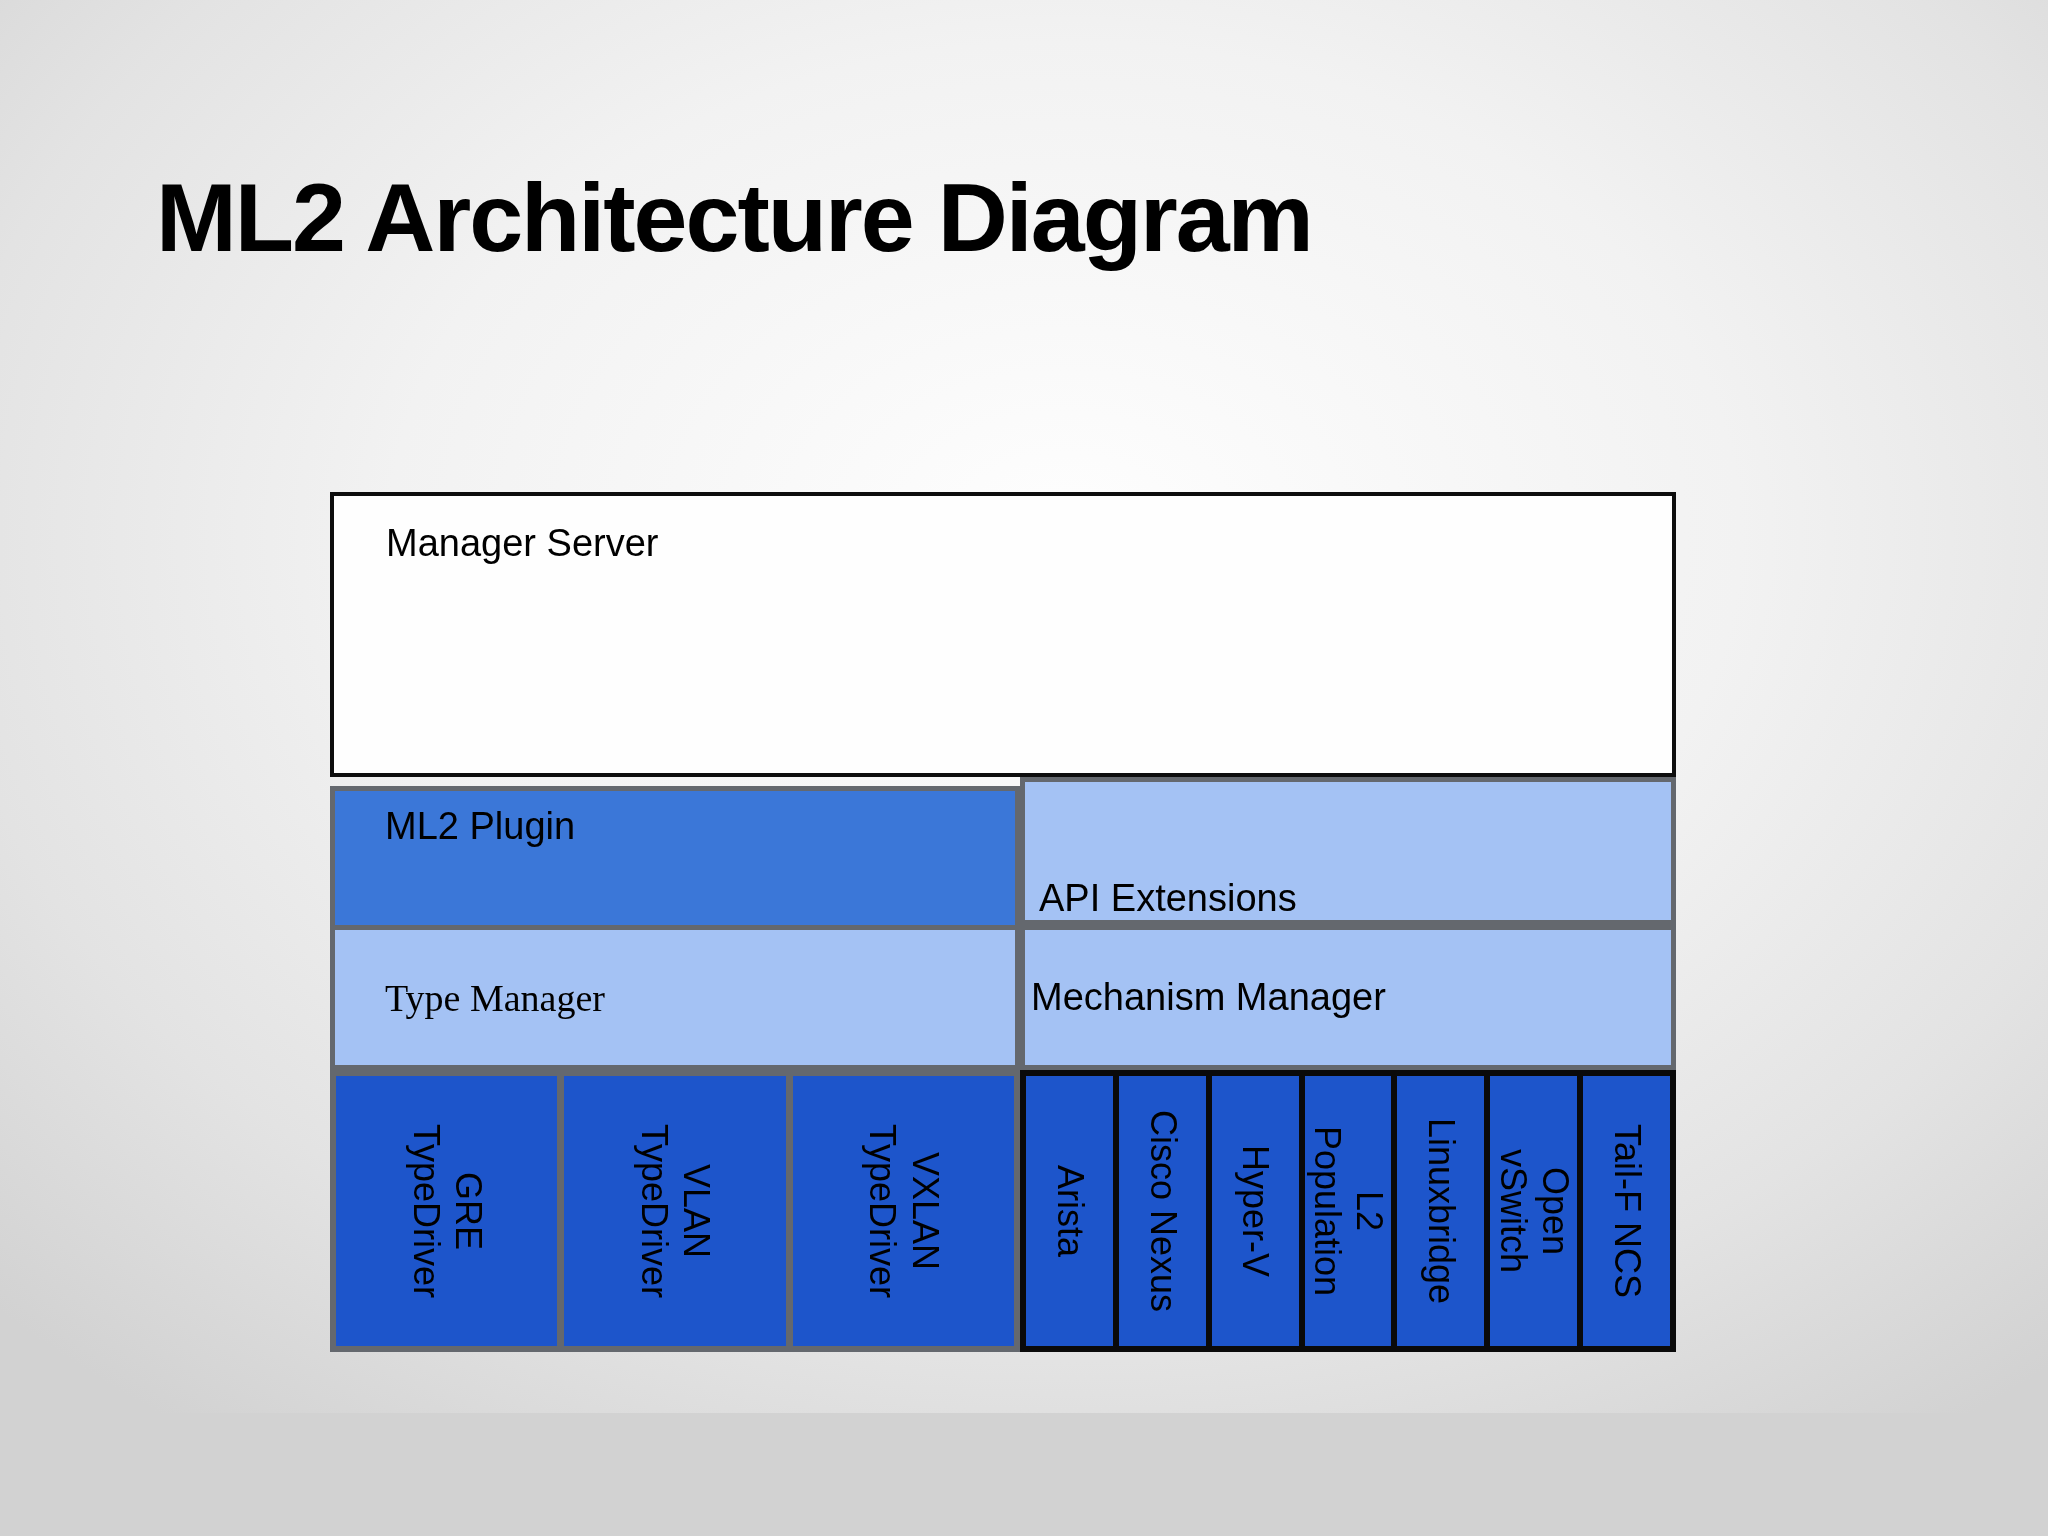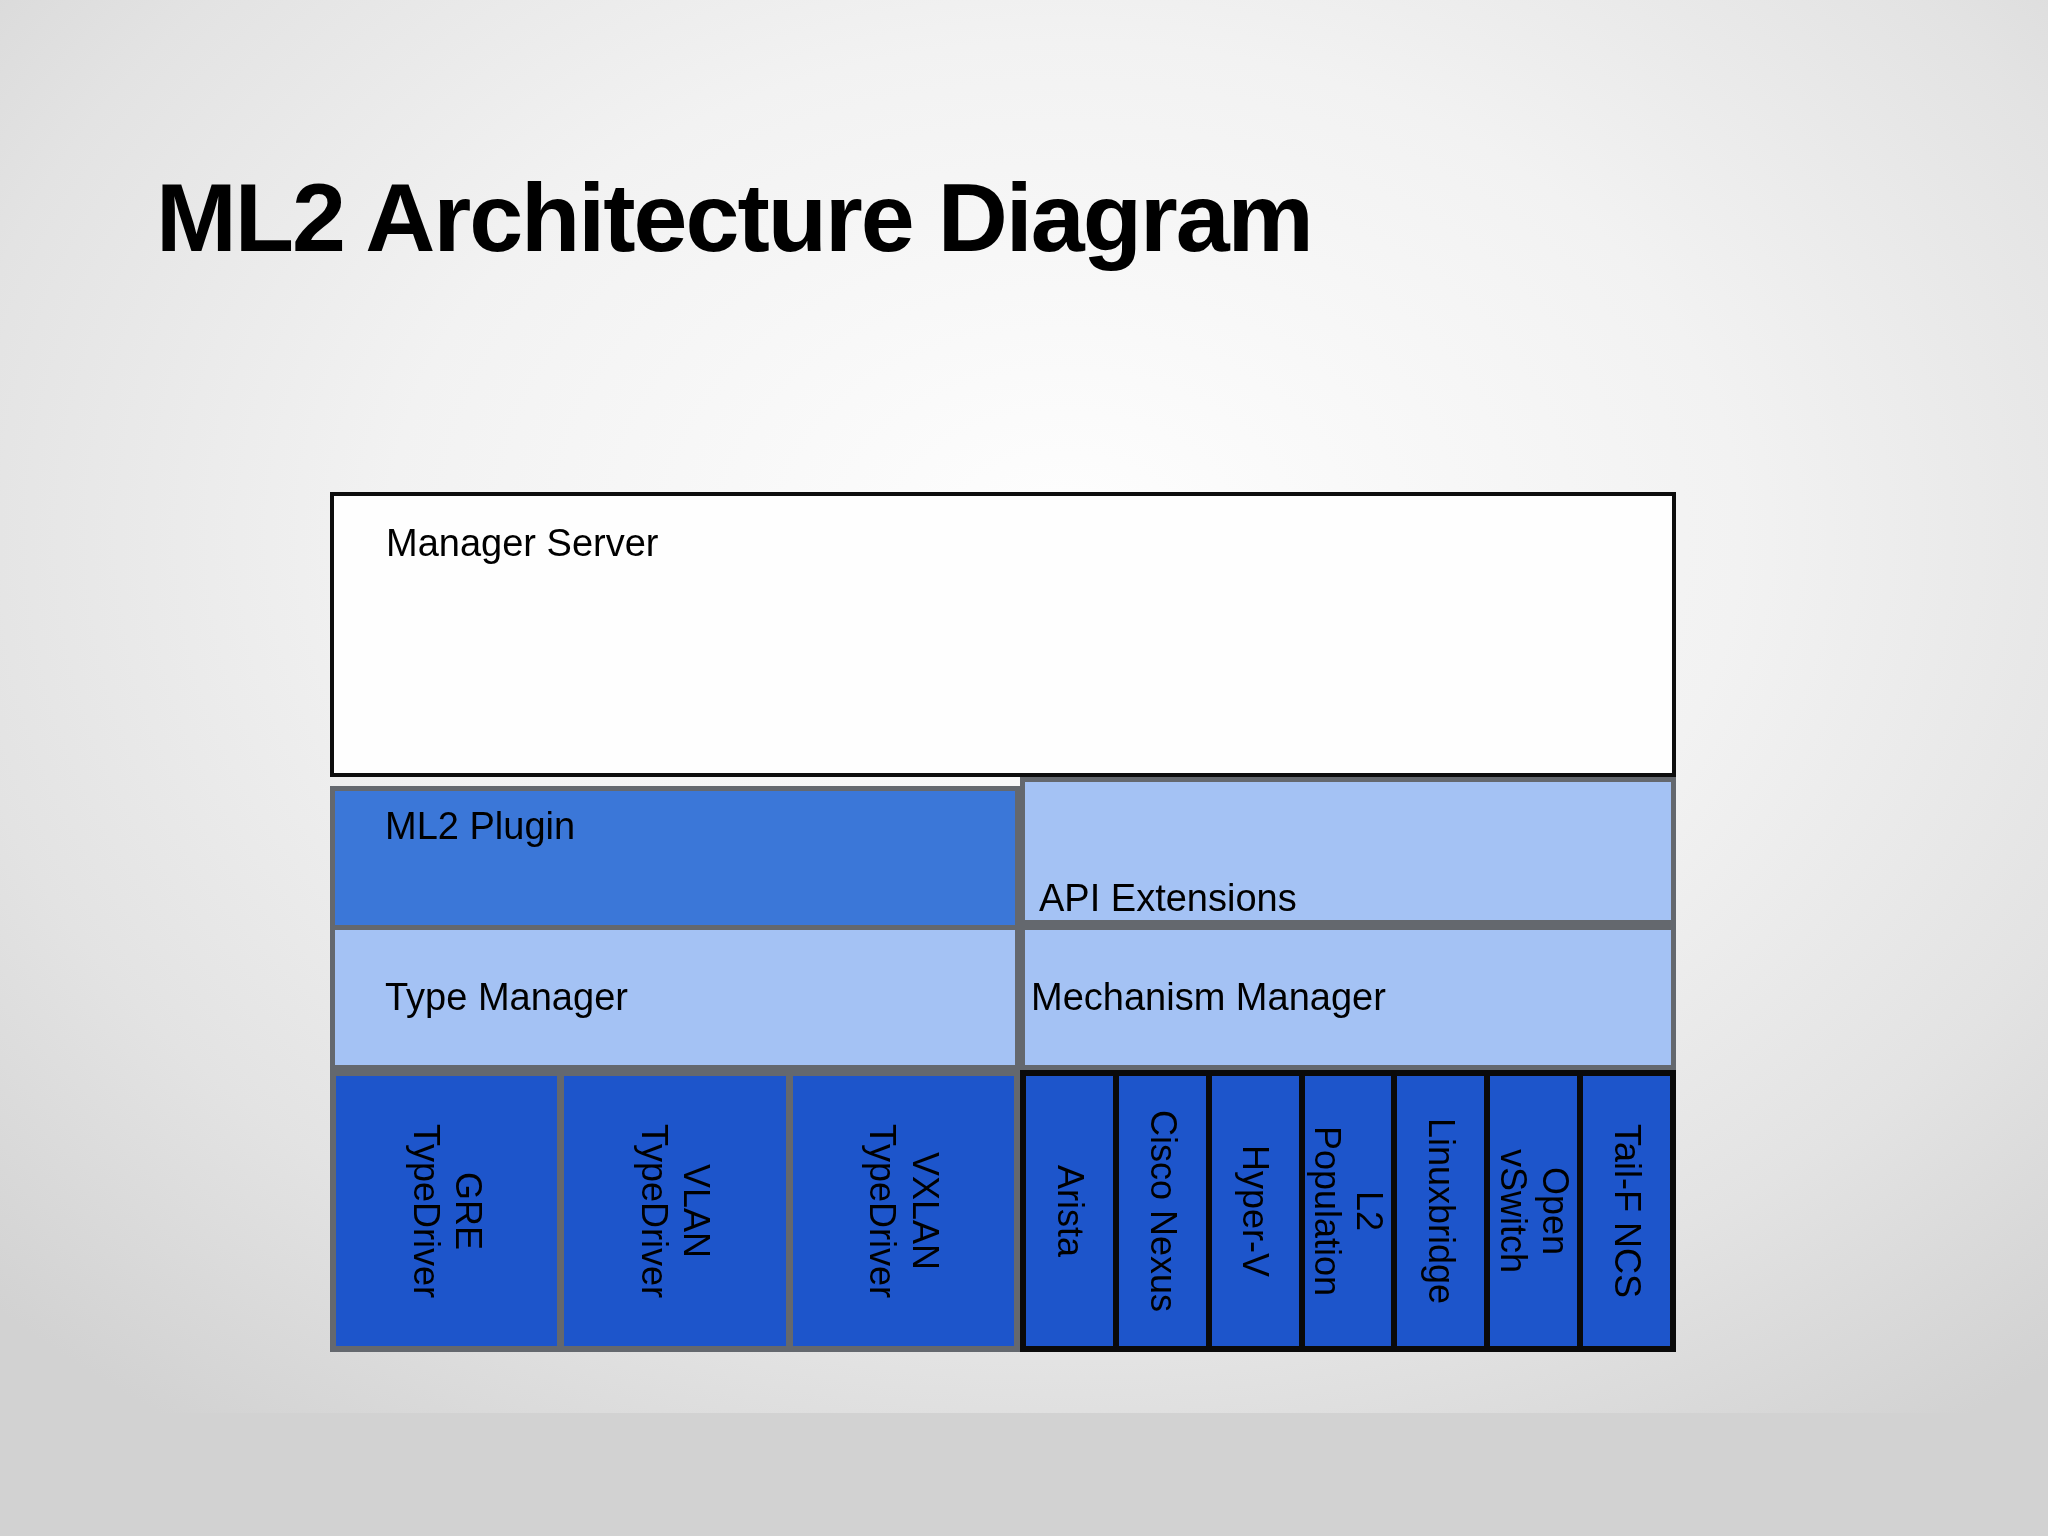--- a/index.html
+++ b/index.html
@@ -49,21 +49,21 @@
     left: 1020px; top: 777px; width: 656px; height: 148px;
     background: #a4c2f4;
     border: 5px solid #64686e;
     display: flex; align-items: flex-end;
   }
   .api .lbl { padding-left: 14px; }
   .typemgr {
     left: 330px; top: 925px; width: 690px; height: 145px;
     background: #a4c2f4;
     border: 5px solid #64686e;
-    display: flex; align-items: center;
+    display: flex; align-items: center; font-family: Liberation Serif, serif;
   }
   .typemgr .lbl { padding-left: 50px; }
   .mechmgr {
     left: 1020px; top: 925px; width: 656px; height: 145px;
     background: #a4c2f4;
     border: 5px solid #64686e;
     display: flex; align-items: center;
   }
   .mechmgr .lbl { padding-left: 6px; }
   .group {

